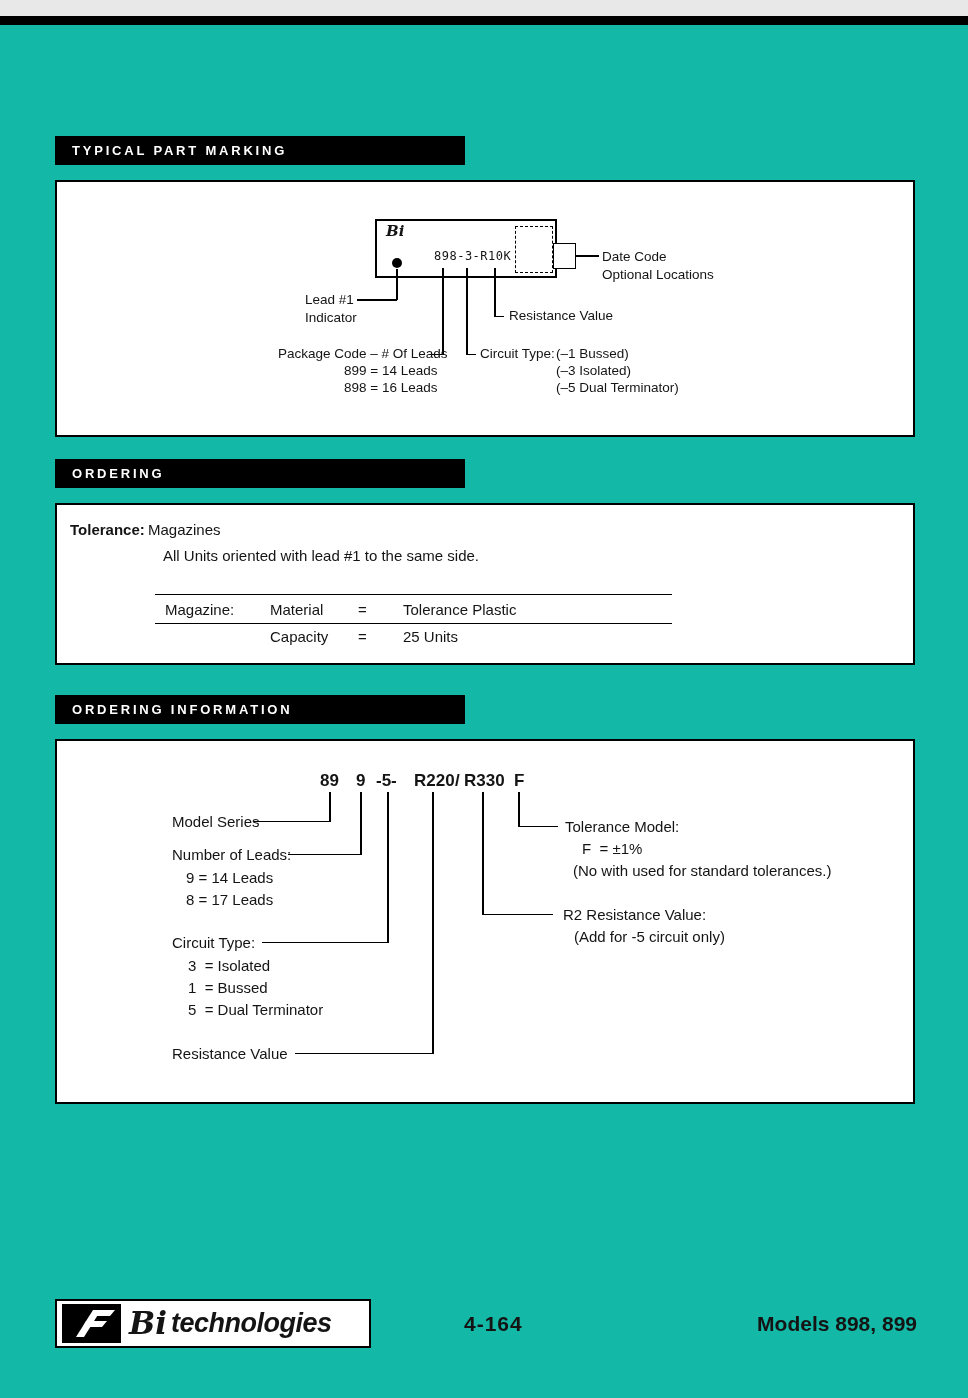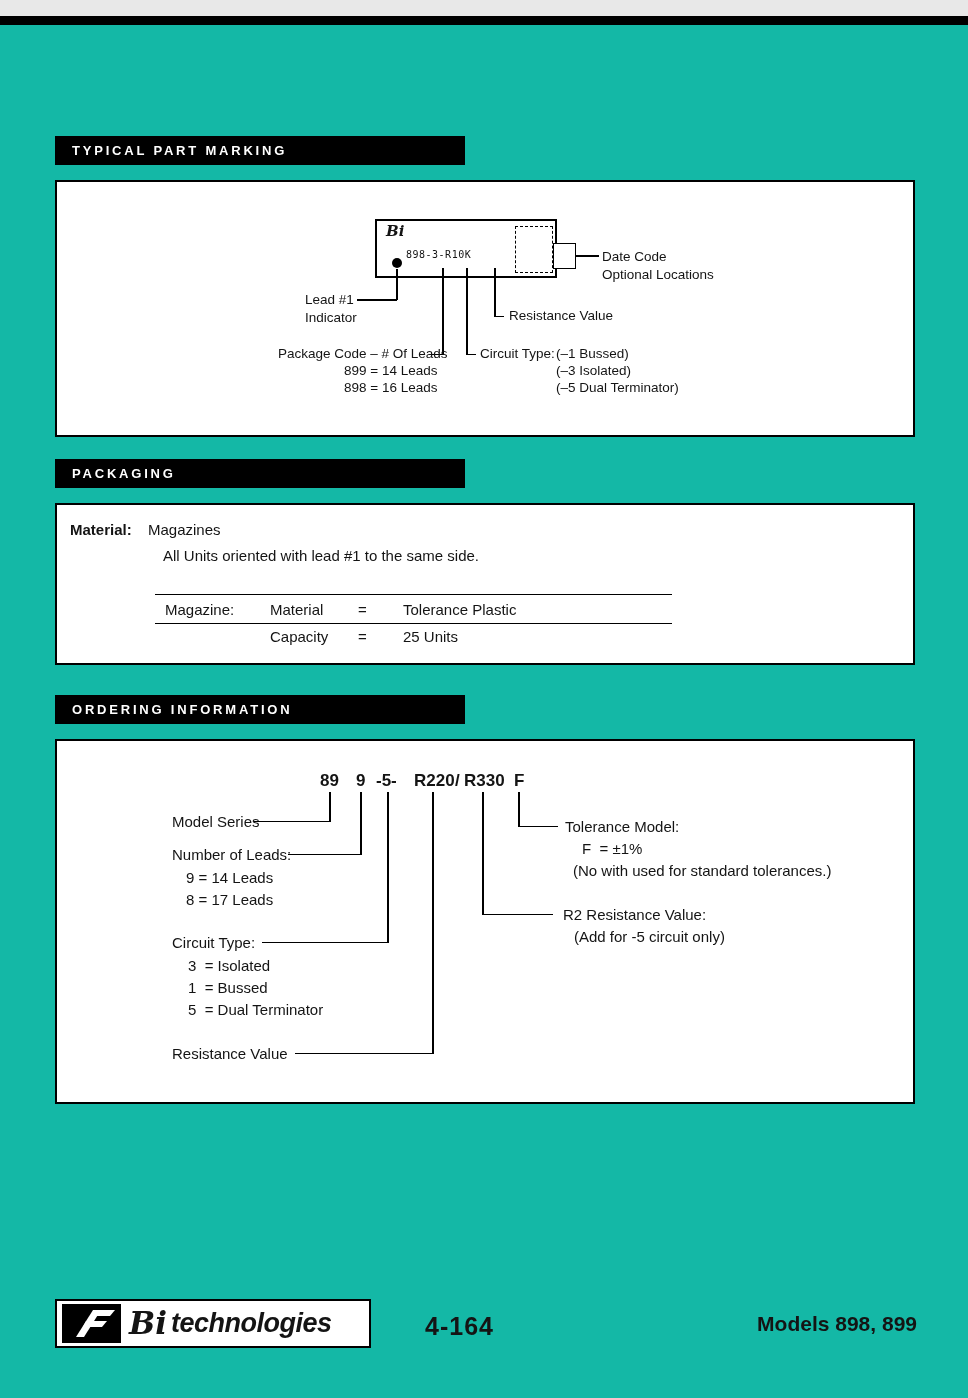--- a/index.html
+++ b/index.html
@@ -31,21 +31,21 @@
 
   <div class="abs bar" style="left:55px;top:120px;width:410px;height:29px">
     <span>TYPICAL PART MARKING</span>
   </div>
 
   <div class="abs panel" style="left:55px;top:164px;width:860px;height:257px"></div>
 
   <div class="abs" style="left:375px;top:203px;width:182px;height:59px;border:2px solid #000;background:#fff"></div>
   <div class="abs" style="left:386px;top:206px;font:italic bold 15px 'DejaVu Serif', serif">Bi</div>
   <div class="abs" style="left:392px;top:242px;width:10px;height:10px;border-radius:50%;background:#000"></div>
-  <div class="abs mono" style="left:406px;top:233px;font-size:10px;letter-spacing:0.5px">898-3-R10K</div>
+  <div class="abs mono" style="left:434px;top:233px;font-size:12px;letter-spacing:0.5px">898-3-R10K</div>
   <div class="abs" style="left:515px;top:210px;width:38px;height:47px;border:1.5px dashed #000"></div>
   <div class="abs" style="left:553px;top:227px;width:23px;height:26px;border:1.5px solid #000;background:#fff"></div>
 
   <div class="abs hline" style="left:576px;top:239px;width:23px;height:1.5px"></div>
   <div class="abs lbl" style="left:602px;top:233px">Date Code</div>
   <div class="abs lbl" style="left:602px;top:251px">Optional Locations</div>
 
   <div class="abs vline" style="left:396px;top:253px;width:1.5px;height:31px"></div>
   <div class="abs hline" style="left:357px;top:283px;width:40px;height:1.5px"></div>
   <div class="abs lbl" style="left:305px;top:276px">Lead #1</div>
@@ -62,26 +62,26 @@
   <div class="abs lbl" style="left:344px;top:364px">898 = 16 Leads</div>
 
   <div class="abs vline" style="left:466px;top:252px;width:1.5px;height:87px"></div>
   <div class="abs hline" style="left:466px;top:337.5px;width:10px;height:1.5px"></div>
   <div class="abs lbl" style="left:480px;top:330px">Circuit Type:</div>
   <div class="abs lbl" style="left:556px;top:330px">(–1 Bussed)</div>
   <div class="abs lbl" style="left:556px;top:347px">(–3 Isolated)</div>
   <div class="abs lbl" style="left:556px;top:364px">(–5 Dual Terminator)</div>
 
   <div class="abs bar" style="left:55px;top:443px;width:410px;height:29px">
-    <span>PACKAGING</span>
+    <span>ORDERING</span>
   </div>
 
   <div class="abs panel" style="left:55px;top:487px;width:860px;height:162px"></div>
 
-  <div class="abs lbl15 b" style="left:70px;top:505px">Material:</div>
+  <div class="abs lbl15 b" style="left:70px;top:505px">Tolerance:</div>
   <div class="abs lbl15" style="left:148px;top:505px">Magazines</div>
   <div class="abs lbl15" style="left:163px;top:531px">All Units oriented with lead #1 to the same side.</div>
 
   <div class="abs hline" style="left:155px;top:578px;width:517px;height:1px"></div>
   <div class="abs lbl15" style="left:165px;top:585px">Magazine:</div>
   <div class="abs lbl15" style="left:270px;top:585px">Material</div>
   <div class="abs lbl15" style="left:358px;top:585px">=</div>
   <div class="abs lbl15" style="left:403px;top:585px">Tolerance Plastic</div>
   <div class="abs hline" style="left:155px;top:607px;width:517px;height:1px"></div>
   <div class="abs lbl15" style="left:270px;top:612px">Capacity</div>
@@ -145,16 +145,16 @@
           <polygon points="31,6 39,6 22,33 14,33" fill="#fff"></polygon>
         </svg>
       </span>
     </div>
     <div class="abs" style="left:72px;top:0;height:44px;display:flex;align-items:center">
       <span style="font:italic bold 31px 'DejaVu Serif', serif">Bi</span>
       <span style="font:italic bold 27px 'Liberation Sans', sans-serif;margin-left:4px;letter-spacing:-0.5px">technologies</span>
     </div>
   </div>
 
-  <div class="abs b" style="left:425px;top:1296px;font-size:25px;letter-spacing:1px">4-164</div>
+  <div class="abs b" style="left:464px;top:1296px;font-size:21px;letter-spacing:1px">4-164</div>
   <div class="abs b" style="left:640px;top:1296px;width:277px;text-align:right;font-size:21px">Models 898, 899</div>
 
 </div>
 
 </body></html>

